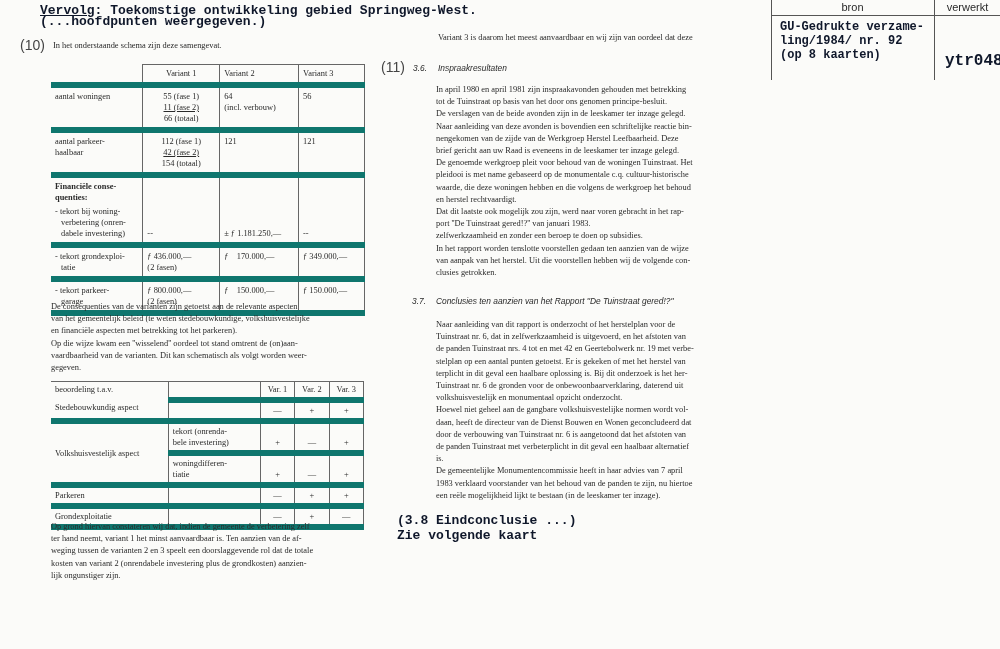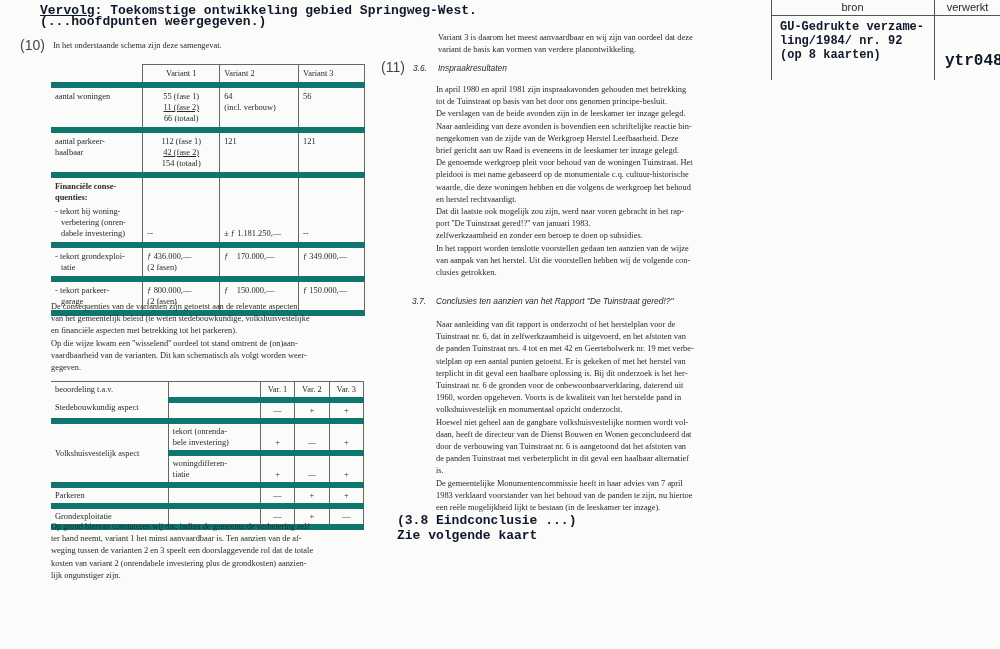--- a/index.html
+++ b/index.html
@@ -213,21 +213,20 @@
 <div class="abs p serif" style="left:51px;top:521px;width:314px;">
   <span>Op grond hiervan constateren wij dat, indien de gemeente de verbetering zelf</span>
   <span>ter hand neemt, variant 1 het minst aanvaardbaar is. Ten aanzien van de af-</span>
   <span>weging tussen de varianten 2 en 3 speelt een doorslaggevende rol dat de totale</span>
   <span>kosten van variant 2 (onrendabele investering plus de grondkosten) aanzien-</span>
   <span>lijk ongunstiger zijn.</span>
 </div>
 
 <div class="abs p serif" style="left:438px;top:32px;width:320px;">
   <span>Variant 3 is daarom het meest aanvaardbaar en wij zijn van oordeel dat deze</span>
-  <span>variant de basis kan vormen van verdere planontwikkeling.</span>
 </div>
 
 <div class="abs num" style="left:381px;top:59px;">(11)</div>
 <div class="abs it" style="left:413px;top:63px;">3.6.</div>
 <div class="abs it" style="left:438px;top:63px;">Inspraakresultaten</div>
 
 <div class="abs p serif" style="left:436px;top:84px;width:320px;">
   <span>In april 1980 en april 1981 zijn inspraakavonden gehouden met betrekking</span>
   <span>tot de Tuinstraat op basis van het door ons genomen principe-besluit.</span>
   <span>De verslagen van de beide avonden zijn in de leeskamer ter inzage gelegd.</span>
@@ -249,21 +248,20 @@
 <div class="abs it" style="left:412px;top:296px;">3.7.</div>
 <div class="abs it" style="left:436px;top:296px;">Conclusies ten aanzien van het Rapport ''De Tuinstraat gered!?''</div>
 
 <div class="abs p serif" style="left:436px;top:319px;width:320px;">
   <span>Naar aanleiding van dit rapport is onderzocht of het herstelplan voor de</span>
   <span>Tuinstraat nr. 6, dat in zelfwerkzaamheid is uitgevoerd, en het afstoten van</span>
   <span>de panden Tuinstraat nrs. 4 tot en met 42 en Geertebolwerk nr. 19 met verbe-</span>
   <span>stelplan op een aantal punten getoetst. Er is gekeken of met het herstel van</span>
   <span>terplicht in dit geval een haalbare oplossing is. Bij dit onderzoek is het her-</span>
   <span>Tuinstraat nr. 6 de gronden voor de onbewoonbaarverklaring, daterend uit</span>
-  <span>1960, worden opgeheven. Voorts is de kwaliteit van het herstelde pand in</span>
   <span>volkshuisvestelijk en monumentaal opzicht onderzocht.</span>
   <span>Hoewel niet geheel aan de gangbare volkshuisvestelijke normen wordt vol-</span>
   <span>daan, heeft de directeur van de Dienst Bouwen en Wonen geconcludeerd dat</span>
   <span>door de verbouwing van Tuinstraat nr. 6 is aangetoond dat het afstoten van</span>
   <span>de panden Tuinstraat met verbeterplicht in dit geval een haalbaar alternatief</span>
   <span>is.</span>
   <span>De gemeentelijke Monumentencommissie heeft in haar advies van 7 april</span>
   <span>1983 verklaard voorstander van het behoud van de panden te zijn, nu hiertoe</span>
   <span>een reële mogelijkheid lijkt te bestaan (in de leeskamer ter inzage).</span>
 </div>

